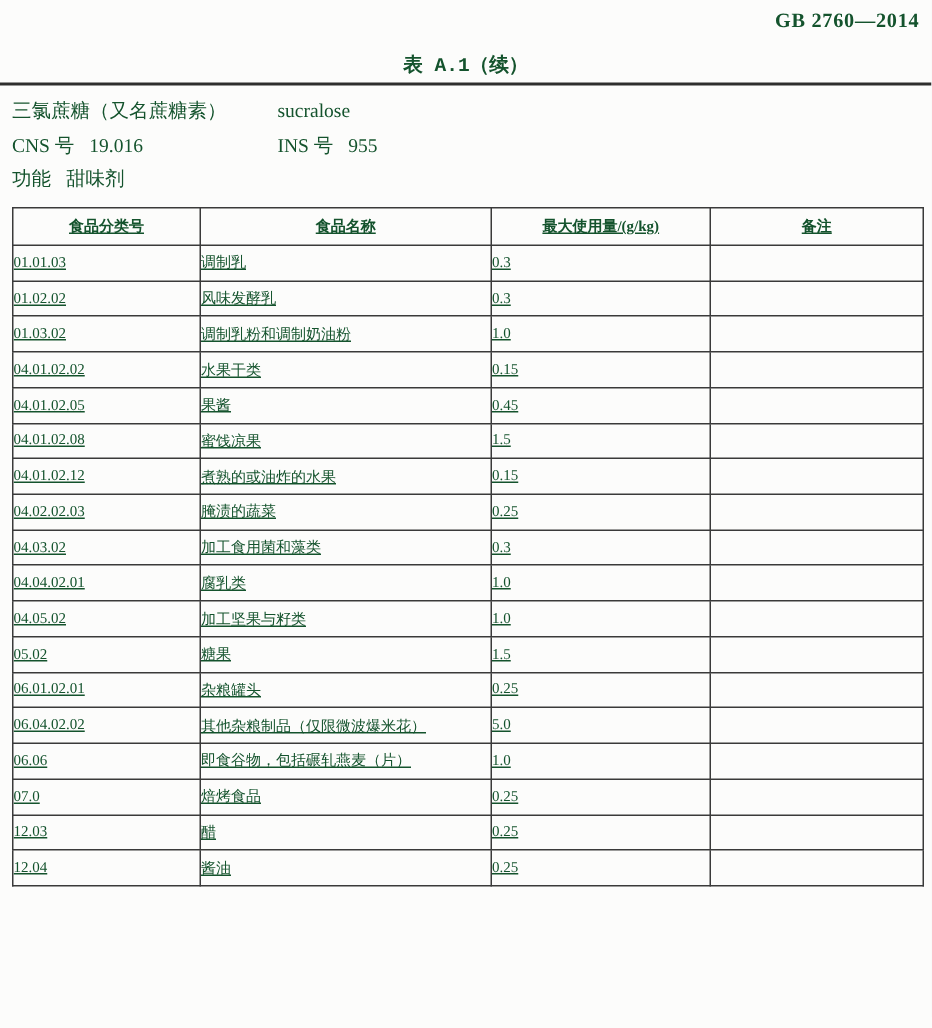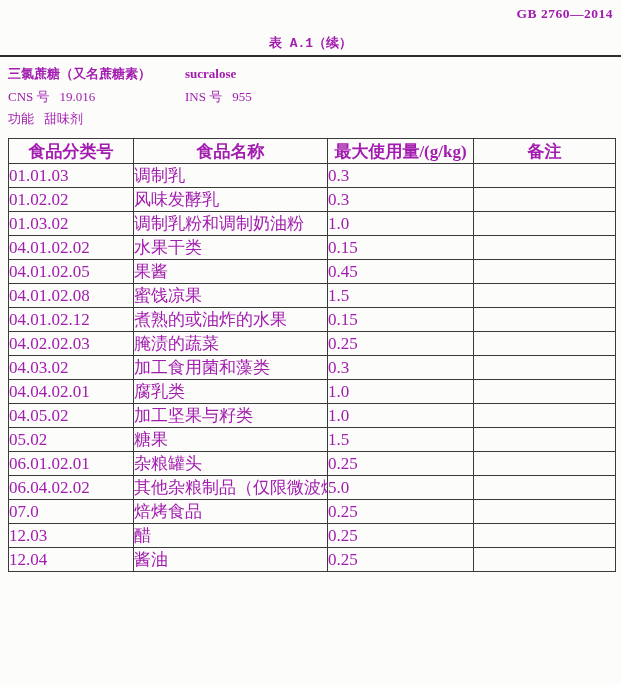--- a/index.html
+++ b/index.html
@@ -5,21 +5,21 @@
   html, body { margin: 0; padding: 0; }
   body {
     width: 621px; height: 685px;
     background: #f4f4f2;
     font-family: "Liberation Serif", "DejaVu Serif", serif;
   }
   .page {
     position: relative;
     width: 621px; height: 685px;
     background: #fcfcfb;
-    color: #a21caf;
+    color: #14532d;
     overflow: hidden;
   }
   .doc-number {
     position: absolute;
     top: 6px; right: 8px;
     font-weight: bold;
     font-size: 13.5px;
     letter-spacing: 0.5px;
   }
   .table-title {
@@ -46,29 +46,30 @@
   .meta-line {
     position: relative;
     height: 22.5px;
     line-height: 20px;
     white-space: nowrap;
   }
   .meta-line .col2 {
     position: absolute;
     left: 177px; top: 0;
   }
-  .bold { font-weight: bold; text-align: right; }
+  .bold { font-weight: normal; text-align: right; }
   .label-gap { display: inline-block; margin-right: 10px; }
   table.food-table {
     position: absolute;
     left: 8px; top: 138px;
     width: 607px;
     border-collapse: collapse;
     table-layout: fixed;
-    font-size: 17px;
+    font-size: 10px;
+    text-decoration: underline;
   }
   table.food-table th, table.food-table td {
     border: 1px solid #3a3a3a;
     padding: 0;
     overflow: hidden;
     white-space: nowrap;
   }
   table.food-table thead tr { height: 25px; }
   table.food-table tbody tr { height: 23.72px; }
   th { font-weight: bold; text-align: center; }
@@ -211,20 +212,26 @@
     <td class="cell-note"></td>
   </tr>
 
   <tr>
     <td class="cell-code">06.04.02.02</td>
     <td class="cell-name">其他杂粮制品（仅限微波爆米花）</td>
     <td class="cell-max">5.0</td>
     <td class="cell-note"></td>
   </tr>
 
+  <tr>
+    <td class="cell-code">06.06</td>
+    <td class="cell-name">即食谷物，包括碾轧燕麦（片）</td>
+    <td class="cell-max">1.0</td>
+    <td class="cell-note"></td>
+  </tr>
 
 
   <tr>
     <td class="cell-code">07.0</td>
     <td class="cell-name">焙烤食品</td>
     <td class="cell-max">0.25</td>
     <td class="cell-note"></td>
   </tr>
 
 

